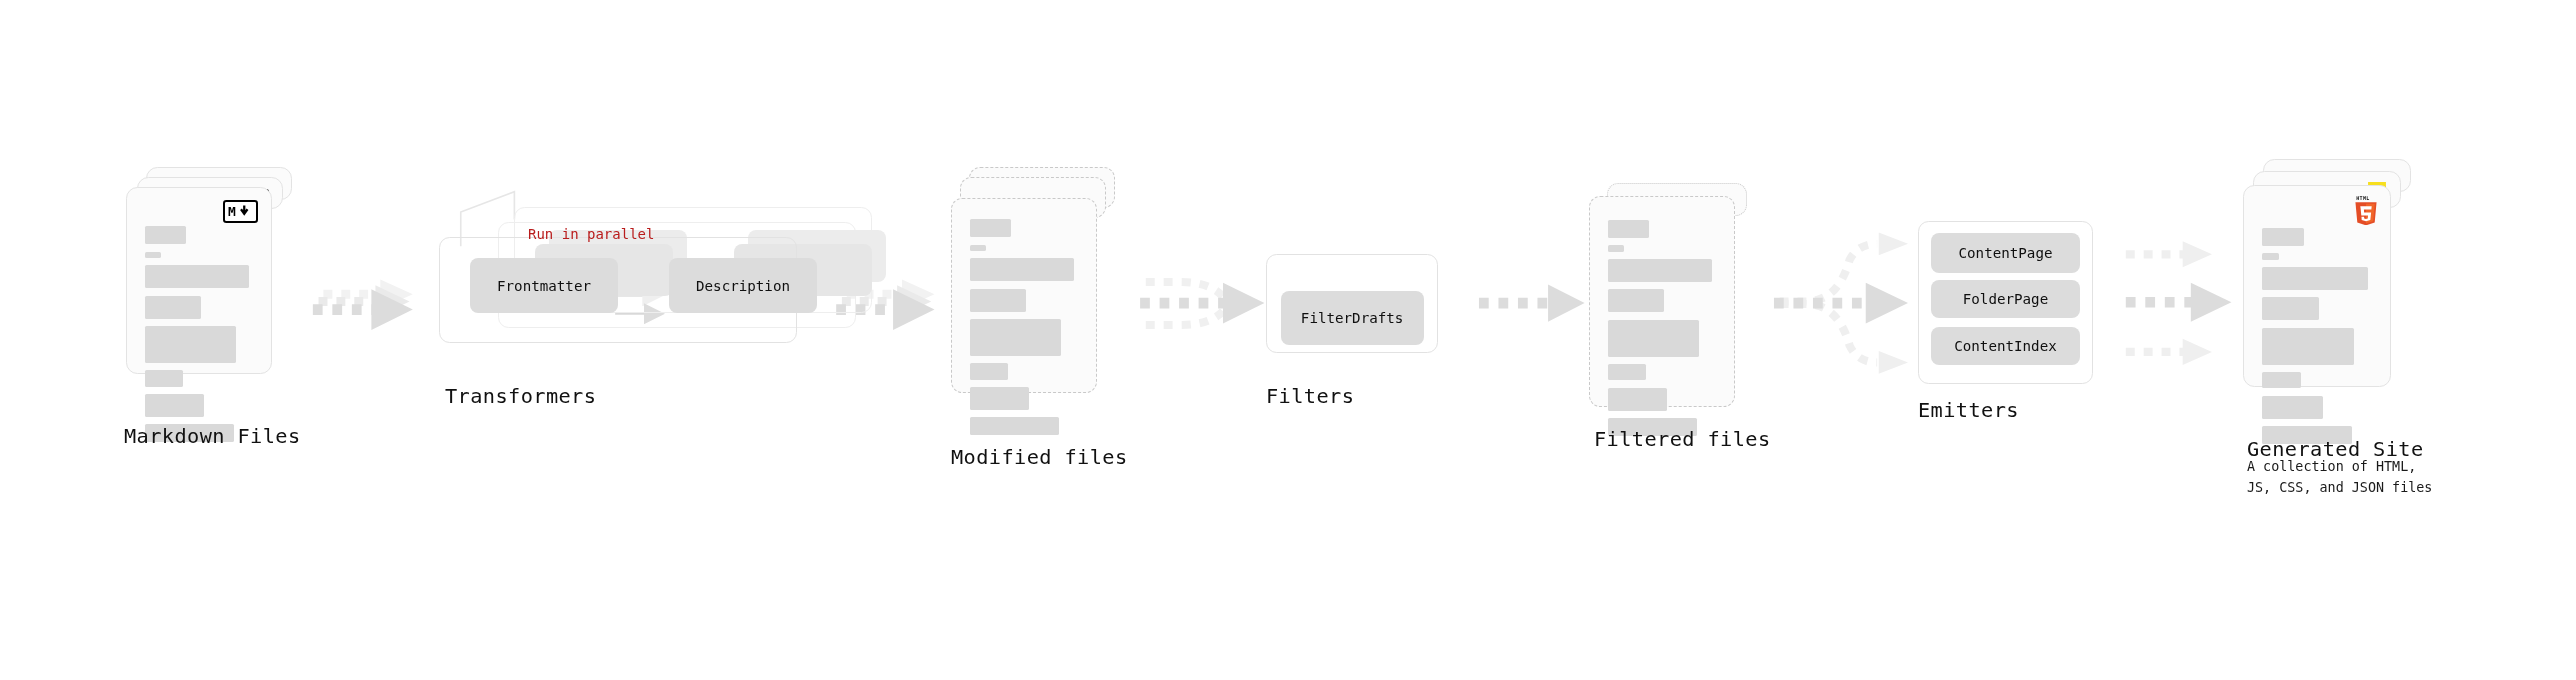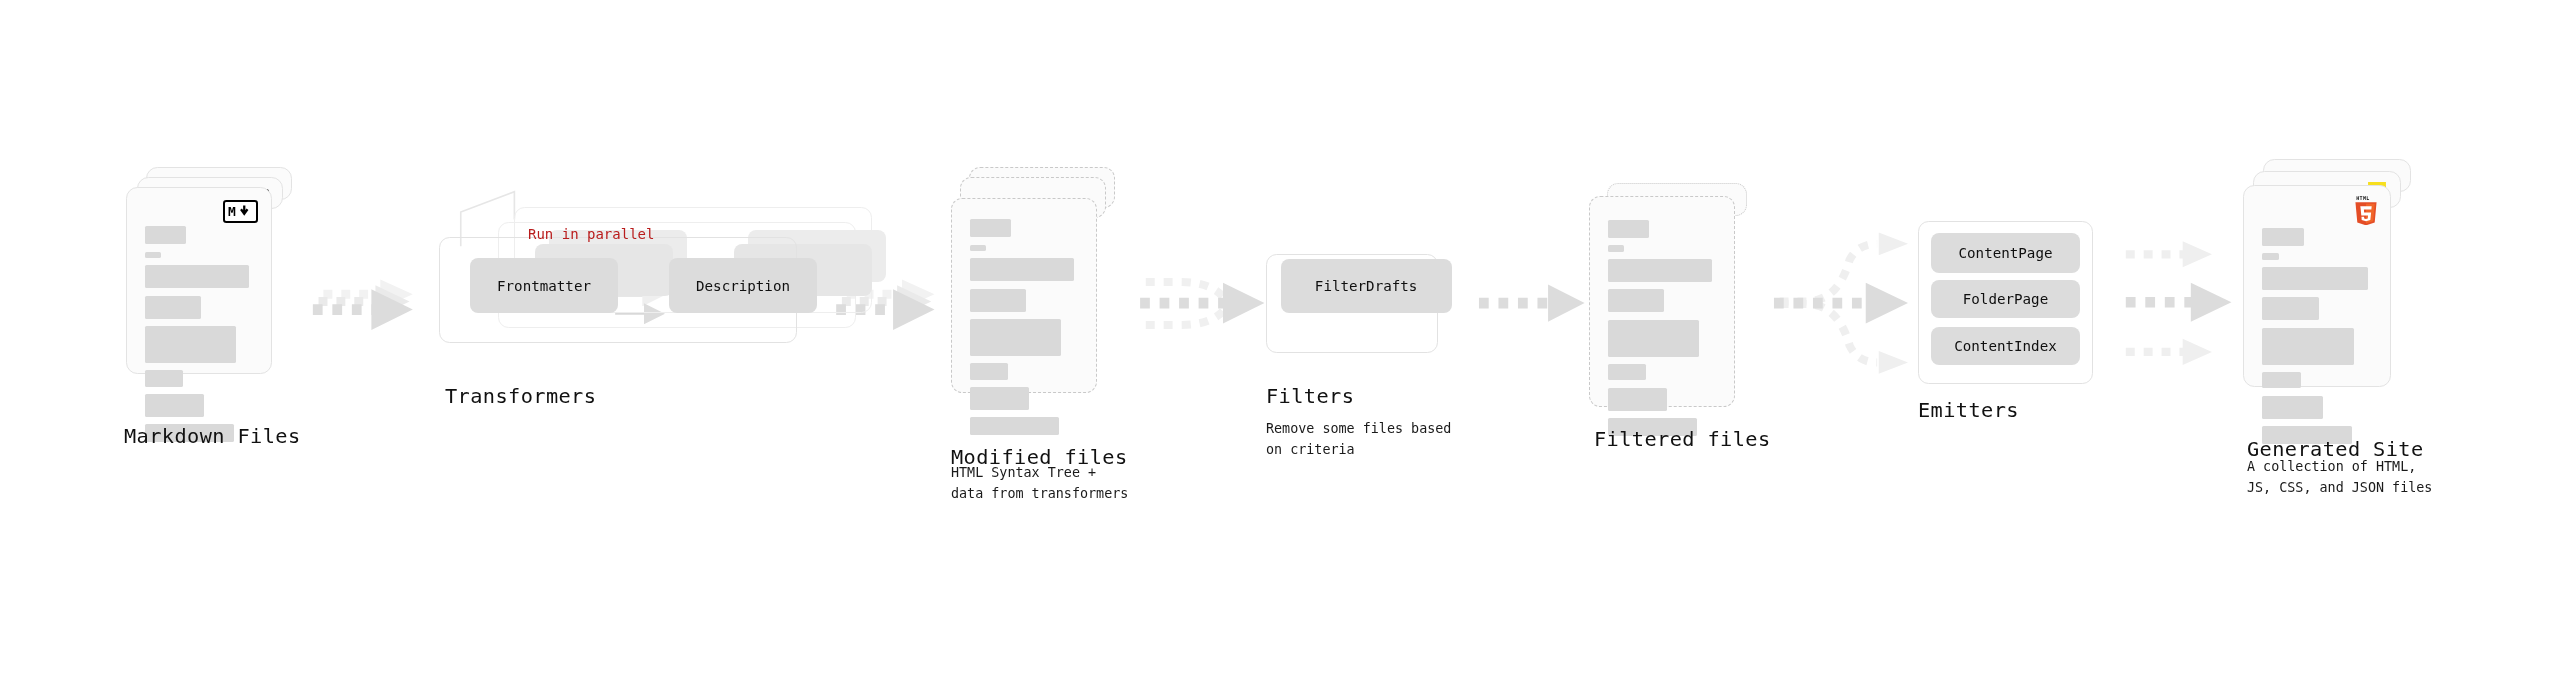--- a/index.html
+++ b/index.html
@@ -307,31 +307,27 @@
           <div class="doc-line" style="width:84%;height:37px;"></div>
           <div class="doc-line" style="width:35%;height:16.3px;"></div>
           <div class="doc-line" style="width:55%;height:23px;"></div>
           <div class="doc-line" style="width:82%;height:18px;"></div>
         </div>
       </div>
     </div>
   </div>
 
   <div class="caption-title" style="left:951px; top:445px;">Modified files</div>
-  <div class="caption-sub" style="left:951px; top:463px; width:276px;">HTML Syntax Tree +
-data from transformers</div>
 
   <div class="node" style="left:1266px; top:254px;">
     <div class="group-box" style="left:0; top:0; width:172px; height:99px;"></div>
-    <div class="chip" style="left:14.6px; top:5px; width:171px; height:54px;">FilterDrafts</div>
+    <div class="chip" style="left:14.6px; top:37px; width:143px; height:54px;">FilterDrafts</div>
   </div>
 
   <div class="caption-title" style="left:1266px; top:384px;">Filters</div>
-  <div class="caption-sub" style="left:1266px; top:419px; width:268px;">Remove some files based
-on criteria</div>
 
   <div class="node" style="left:1589px; top:183px;">
     <div class="doc-stack" style="width:175px;height:244px;">
       <div class="doc-card dotted" style="left:18px; top:0px; width:140px; height:32.5px;"></div>
       <div class="doc-card dashed" style="left:0px; top:13px; width:146px; height:211px;">
         <div class="doc-lines" style="top:23px;">
           <div class="doc-line" style="width:38%;height:18px;"></div>
           <div class="doc-line" style="width:15%;height:6.5px;"></div>
           <div class="doc-line" style="width:96%;height:23px;"></div>
           <div class="doc-line" style="width:52%;height:23px;"></div>

